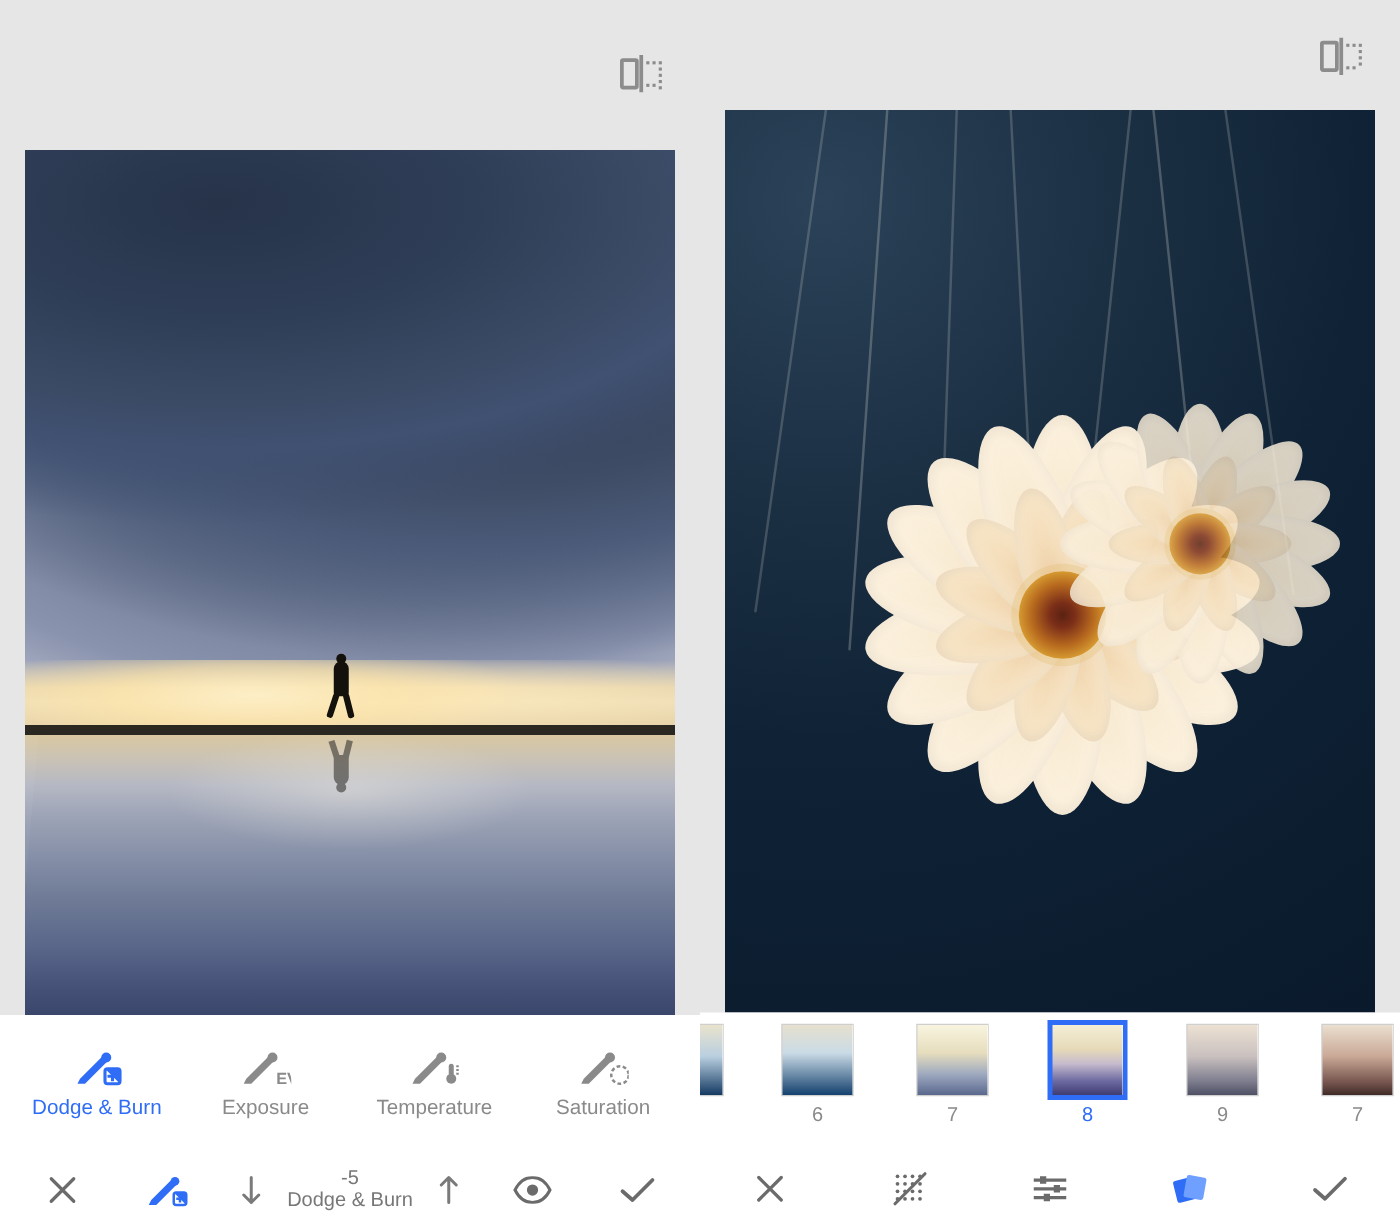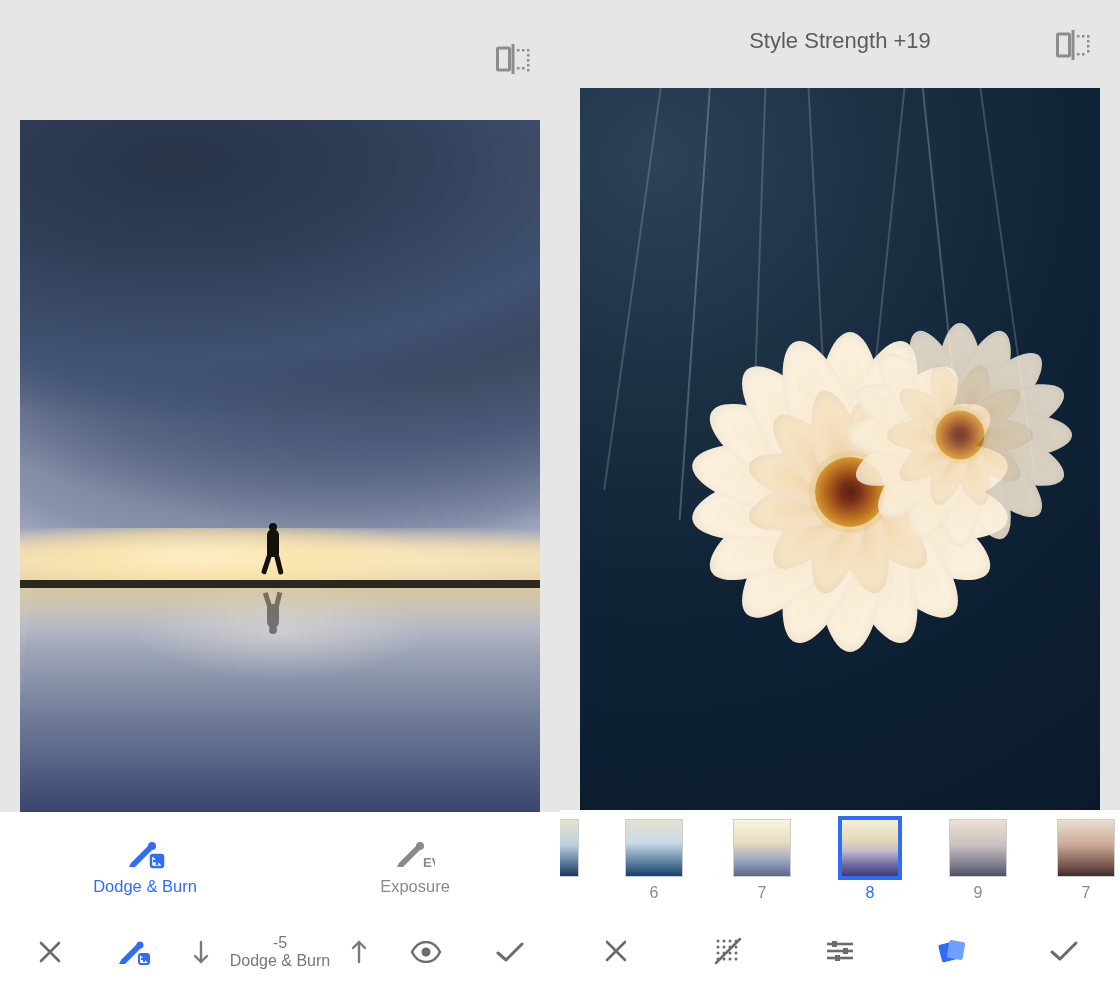--- a/index.html
+++ b/index.html
@@ -274,20 +274,44 @@
     <div class="brush-opt">
       <span>
         <svg width="40" height="32" viewBox="0 0 40 32">
           <path d="M4 26 L22 8 L26 12 L8 30 L2 30 Z" fill="#8a8a8a"></path>
           <circle cx="25" cy="9" r="4" fill="#8a8a8a"></circle>
           <text x="28" y="30" font-size="13" fill="#8a8a8a" font-weight="600">EV</text>
         </svg>
       </span>
       <span class="label">Exposure</span>
     </div>
+    <div class="brush-opt">
+      <span>
+        <svg width="40" height="32" viewBox="0 0 40 32">
+          <path d="M4 26 L22 8 L26 12 L8 30 L2 30 Z" fill="#8a8a8a"></path>
+          <circle cx="25" cy="9" r="4" fill="#8a8a8a"></circle>
+          <rect x="31" y="14" width="4" height="10" rx="2" fill="#8a8a8a"></rect>
+          <circle cx="33" cy="26" r="4" fill="#8a8a8a"></circle>
+          <line x1="37" y1="16" x2="39" y2="16" stroke="#8a8a8a" stroke-width="1.6"></line>
+          <line x1="37" y1="19" x2="39" y2="19" stroke="#8a8a8a" stroke-width="1.6"></line>
+          <line x1="37" y1="22" x2="39" y2="22" stroke="#8a8a8a" stroke-width="1.6"></line>
+        </svg>
+      </span>
+      <span class="label">Temperature</span>
+    </div>
+    <div class="brush-opt">
+      <span>
+        <svg width="40" height="32" viewBox="0 0 40 32">
+          <path d="M4 26 L22 8 L26 12 L8 30 L2 30 Z" fill="#8a8a8a"></path>
+          <circle cx="25" cy="9" r="4" fill="#8a8a8a"></circle>
+          <circle cx="33" cy="23" r="7" fill="none" stroke="#8a8a8a" stroke-width="2" stroke-dasharray="3 2"></circle>
+        </svg>
+      </span>
+      <span class="label">Saturation</span>
+    </div>
   </div>
 
   <div class="bottom-row">
     <div class="slot">
       <svg width="26" height="26" viewBox="0 0 26 26">
           <path d="M4 4 L22 22 M22 4 L4 22" stroke="#6b6b6b" stroke-width="2.6" stroke-linecap="round"></path>
         </svg>
     </div>
     <div class="slot" style="color:#2f6df6">
       <svg width="34" height="28" viewBox="0 0 34 28">
@@ -324,21 +348,20 @@
     <div class="slot">
       <svg width="30" height="24" viewBox="0 0 30 24">
           <path d="M3 13 L11 20 L27 4" stroke="#6b6b6b" stroke-width="3" fill="none" stroke-linecap="round" stroke-linejoin="round"></path>
         </svg>
     </div>
   </div>
 </div>
 
 <div class="pane right">
   <div class="canvas-area">
-    <div class="status-label">Style Strength +19</div>
     <span class="compare-icon">
       <svg width="34" height="30" viewBox="0 0 34 30" fill="none">
         <rect x="1.5" y="4" width="12" height="22" stroke="#8c8c8c" stroke-width="3" rx="1"></rect>
         <line x1="17" y1="0" x2="17" y2="30" stroke="#8c8c8c" stroke-width="3"></line>
         <rect x="21" y="5" width="2.5" height="2.5" fill="#8c8c8c"></rect>
           <rect x="26" y="5" width="2.5" height="2.5" fill="#8c8c8c"></rect>
           <rect x="31" y="5" width="2.5" height="2.5" fill="#8c8c8c"></rect>
         <rect x="31" y="10" width="2.5" height="2.5" fill="#8c8c8c"></rect>
           <rect x="31" y="15" width="2.5" height="2.5" fill="#8c8c8c"></rect>
           <rect x="31" y="20" width="2.5" height="2.5" fill="#8c8c8c"></rect>

